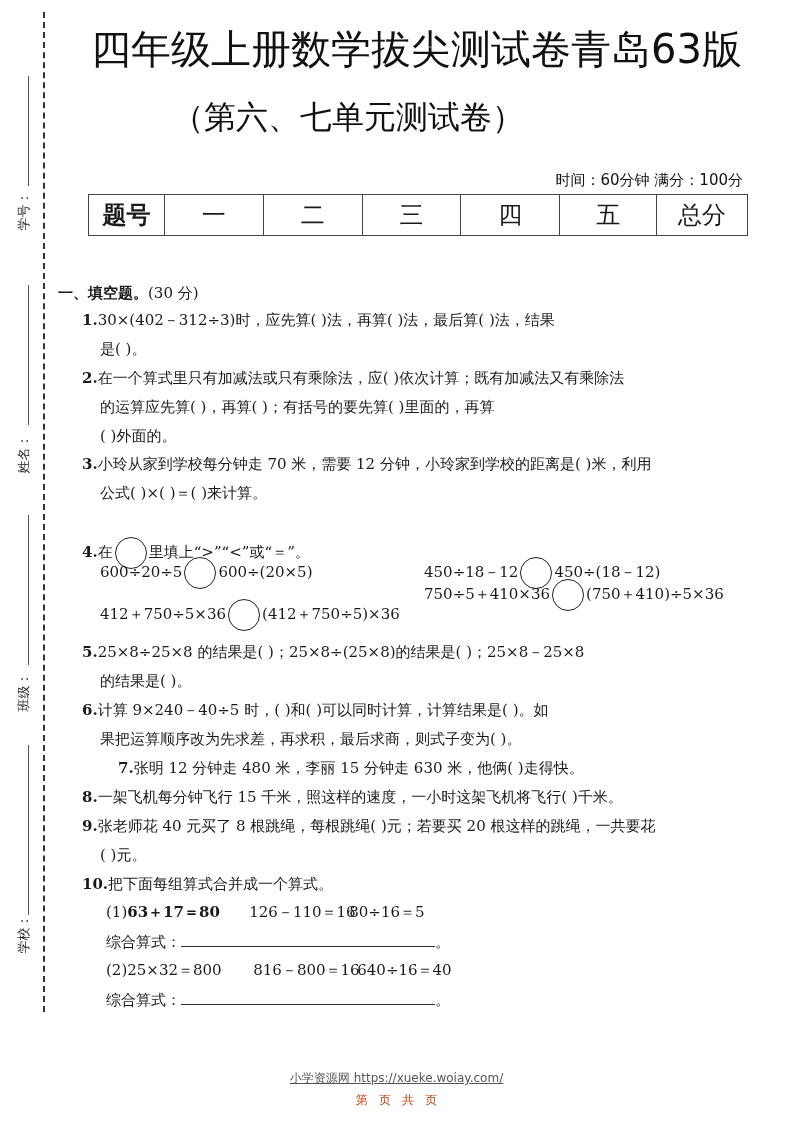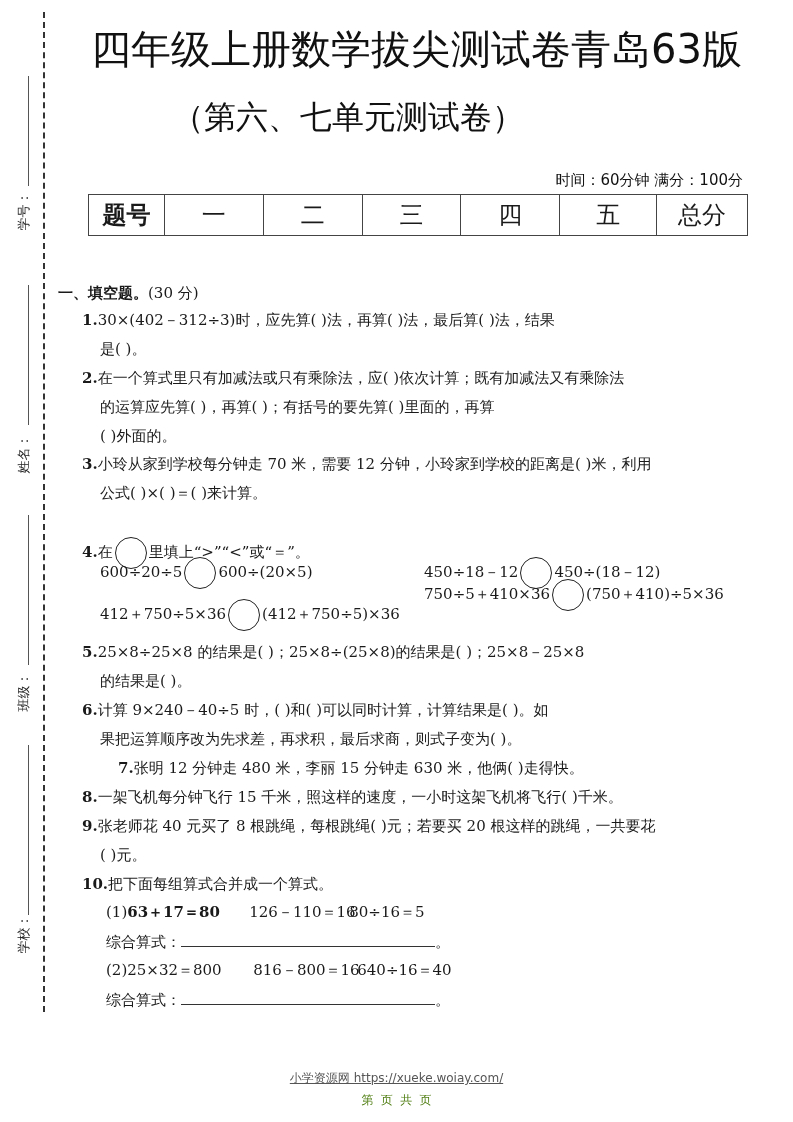--- a/index.html
+++ b/index.html
@@ -54,21 +54,21 @@
   .cmp-row { position: absolute; font-size: 15px; white-space: nowrap; line-height: 32px; }
   .underline {
     display: inline-block; width: 254px; border-bottom: 1px solid #333; height: 14px; vertical-align: baseline;
   }
   .footer1 {
     position: absolute; top: 1070px; left: 0; width: 793px; text-align: center;
     font-family: "DejaVu Sans", sans-serif; font-size: 12px; color: #555; text-decoration: underline;
   }
   .footer2 {
     position: absolute; top: 1092px; left: 0; width: 793px; text-align: center;
-    font-family: Liberation Sans, sans-serif; font-size: 12px; color: #4d7c0f; word-spacing: 4px;
+    font-family: Liberation Mono, monospace; font-size: 12px; color: #c2410c; word-spacing: 4px;
   }
 </style>
 </head>
 <body>
 
 <div class="dash-line"></div>
 
 <div class="side-rule" style="top:76px;height:110px;"></div>
 <span class="side-label" style="top:202px;left:4px;">学号：</span>
 

